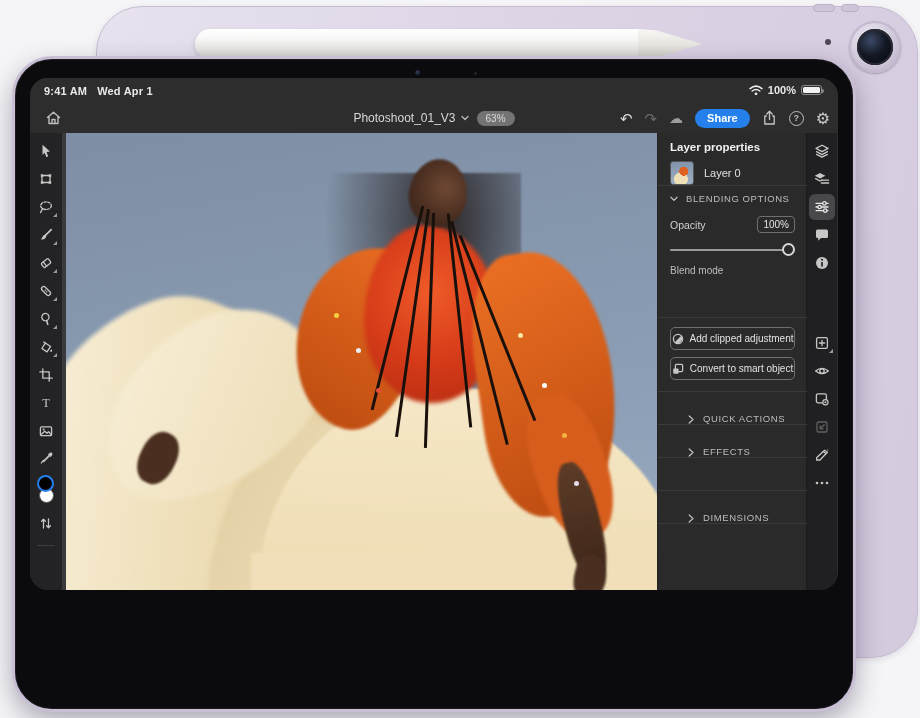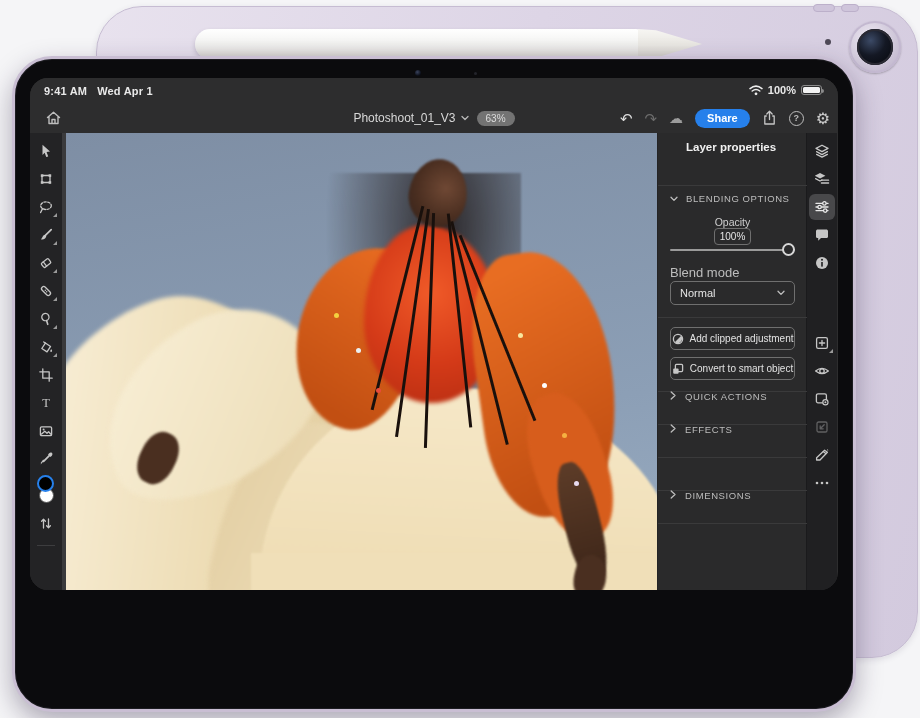--- a/index.html
+++ b/index.html
@@ -141,50 +141,50 @@
     transform:rotate(-14deg); filter:blur(1px); }
   .hand-r { left:508px; top:422px; width:32px; height:46px; background:#4a2f20;
     border-radius:45% 55% 50% 50%; transform:rotate(12deg); filter:blur(1px); }
   .hand-l { left:74px; top:298px; width:36px; height:54px; background:#4a2f20;
     border-radius:45%; transform:rotate(26deg); filter:blur(1px); }
   .pin { width:5px; height:5px; border-radius:50%; filter:blur(.3px); }
 
   
   .panel { width:149px; height:100%; background:#2a2a2b; position:relative; flex:none;
     border-left:1px solid #242425; color:#cfcfcf; }
-  .panel-title { position:absolute; left:28px; top:8px; font-size:11.5px; font-weight:bold; color:#f0f0f0; }
+  .panel-title { position:absolute; left:12px; top:8px; font-size:11.5px; font-weight:bold; color:#f0f0f0; }
   .layer-row { position:absolute; left:12px; top:26px; width:125px; height:28px;
     display:flex; align-items:center; gap:10px; }
   .layer-thumb { width:24px; height:24px; border-radius:3px; border:1px solid #555;
     background:
       radial-gradient(circle at 58% 42%, #e06020 0%, #e06020 24%, rgba(0,0,0,0) 26%),
       radial-gradient(circle at 45% 78%, #f0e0b8 0%, #f0e0b8 32%, rgba(0,0,0,0) 34%),
       linear-gradient(180deg,#8194aa,#9cafc3); }
   .layer-name { font-size:11px; color:#e0e0e0; }
   .p-div { position:absolute; left:0; width:149px; height:1px; background:#3a3a3b; }
   .blend-hdr { position:absolute; left:12px; top:60px; display:flex; align-items:center; gap:8px;
     font-size:9.5px; letter-spacing:.6px; color:#bdbdbd; }
   .opacity-row { position:absolute; left:12px; top:83px; width:125px; display:flex;
-    align-items:center; justify-content:space-between;flex-direction:column; }
+    align-items:center; justify-content:space-between; }
   .opacity-label { font-size:10.5px; color:#cfcfcf; }
   .opacity-val { font-size:10px; color:#e4e4e4; border:1px solid #6f6f6f; border-radius:4px;
     padding:2px 5px; }
   .slider { position:absolute; left:12px; top:110px; width:125px; height:14px; }
   .slider .track { position:absolute; left:0; top:6px; width:100%; height:2px; background:#9a9a9a; border-radius:1px; }
   .slider .knob { position:absolute; right:0; top:0; width:13px; height:13px; border-radius:50%;
     background:#2a2a2b; border:2px solid #d6d6d6; }
-  .blendmode-label { position:absolute; left:12px; top:132px; font-size:13px; color:#bdbdbd; }
+  .blendmode-label { position:absolute; left:12px; top:132px; font-size:10px; color:#bdbdbd; }
   .blend-select { position:absolute; left:12px; top:148px; width:125px; height:24px;
     border:1px solid #6f6f6f; border-radius:5px; display:flex; align-items:center;
     justify-content:space-between; padding:0 9px; }
   .blend-select .val { font-size:11px; color:#e4e4e4; }
   .pbtn { position:absolute; left:12px; width:125px; height:23px; border:1px solid #6f6f6f;
     border-radius:5px; display:flex; align-items:center; justify-content:center; gap:6px;
     font-size:10px; color:#e2e2e2; background:transparent; }
-  .sec { position:absolute; left:0; width:149px; height:33px; display:flex; align-items:flex-start;
+  .sec { position:absolute; left:18px; width:149px; height:33px; display:flex; align-items:flex-end;
     gap:9px; padding-left:12px; }
   .sec-label { font-size:9.5px; letter-spacing:.6px; color:#bdbdbd; }
 
   
   .rail { width:31px; height:100%; background:#202022; display:flex; flex-direction:column;
     align-items:center; padding-top:4px; flex:none; border-left:1px solid #1a1a1c; }
   .rail-btn { width:26px; height:28px; display:flex; align-items:center; justify-content:center;
     position:relative; flex:none; }
   .rail-btn.active { background:#48484a; border-radius:6px; height:26px; margin:1px 0; }
   .rail-gap { height:52px; flex:none; }
@@ -404,45 +404,43 @@
             <div class="ph pin" style="left:310px;top:255px;background:#e74c3c"></div>
             <div class="ph pin" style="left:452px;top:200px;background:#f9e79f"></div>
             <div class="ph pin" style="left:476px;top:250px;background:#fdfefe"></div>
             <div class="ph pin" style="left:496px;top:300px;background:#f5b041"></div>
             <div class="ph pin" style="left:508px;top:348px;background:#e8daef"></div>
           </div>
         </div>
 
         <div class="panel">
           <div class="panel-title">Layer properties</div>
+          <div class="layer-row">
+            <div class="layer-thumb"></div>
+            <div class="layer-name">Layer 0</div>
+          </div>
           <div class="p-div" style="top:52px"></div>
 
           <div class="blend-hdr">
             <svg width="8" height="6" viewBox="0 0 8 6">
               <path d="M1 1.2 L4 4.4 L7 1.2" class="st" style="stroke:#bdbdbd"></path>
             </svg>
             <span>BLENDING OPTIONS</span>
           </div>
 
           <div class="opacity-row">
             <span class="opacity-label">Opacity</span>
             <span class="opacity-val">100%</span>
           </div>
           <div class="slider">
             <div class="track"></div>
             <div class="knob"></div>
           </div>
 
           <div class="blendmode-label">Blend mode</div>
-          <div class="blend-select">
-            <span class="val">Normal</span>
-            <svg width="8" height="6" viewBox="0 0 8 6">
-              <path d="M1 1.2 L4 4.4 L7 1.2" class="st" style="stroke:#bdbdbd"></path>
-            </svg>
-          </div>
 
           <div class="p-div" style="top:184px"></div>
 
           <div class="pbtn" style="top:224px">
             <svg width="12" height="12" viewBox="0 0 12 12">
               <rect class="st" x="3.4" y="1.4" width="7.2" height="7.2" rx="1"></rect>
               <rect class="fl" x="1.2" y="5.4" width="5.4" height="5.4" rx="1"></rect>
             </svg>
             <span>Convert to smart object</span>
           </div>

